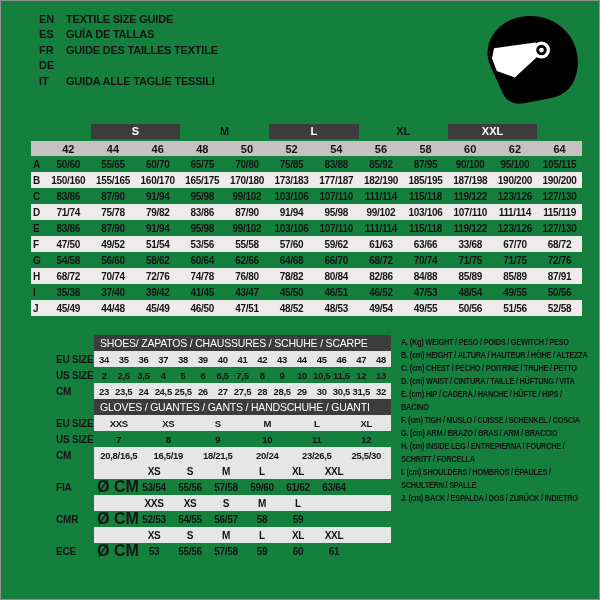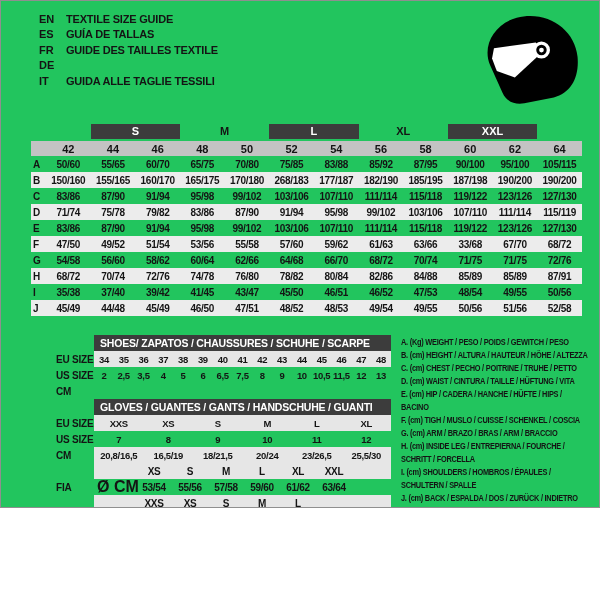--- a/index.html
+++ b/index.html
@@ -1,20 +1,20 @@
 <!DOCTYPE html>
 <html style="--bar: #3c3c3c; --bar-text: #ffffff; --gray: #c3c3c3; --alt: #ececec; --lowshade: #e6e6e6; --ink: #141414; --frame: #8f8f8f;"><head>
 <meta charset="utf-8">
 <style>
   :root{
     --bar:#3c3c3c; --bar-text:#ffffff; --gray:#c3c3c3; --alt:#ececec;
     --lowshade:#e6e6e6; --ink:#141414; --frame:#8f8f8f;
   }
   html,body{margin:0;padding:0;background:#fff;}
-  .page{position:relative;width:600px;height:508px;background:#22c55e;
+  .page{position:relative;width:600px;height:600px;background:#15803d;
     border:1px solid var(--frame);box-sizing:border-box;overflow:hidden;
     font-family:"Liberation Sans",sans-serif;color:var(--ink);}
   
   .lang-block{position:absolute;left:38px;top:10px;}
   .lrow{display:flex;height:15.5px;align-items:center;}
   .lcode{width:27px;font-weight:bold;font-size:11px;}
   .ltitle{font-weight:bold;font-size:11px;letter-spacing:-0.2px;white-space:nowrap;}
   
   .helmet-icon{position:absolute;left:477px;top:12px;width:106px;height:95px;}
   
@@ -29,21 +29,21 @@
   .main-table tr.alt td{background:var(--alt);}
   .main-table td.rlabel{text-align:left;padding-left:2px;font-size:10px;letter-spacing:0;}
   
   .lower{position:absolute;left:30px;top:334px;width:362px;}
   .sub{margin:0;}
   .sub + .sub{}
   .srow{display:flex;align-items:center;height:16px;}
   .slabel{width:63px;box-sizing:border-box;padding-left:25px;font-size:10px;font-weight:bold;
     letter-spacing:-0.2px;white-space:nowrap;}
   .sbar{width:297px;height:16px;line-height:16px;background:var(--bar);color:var(--bar-text);
-    font-weight:bold;font-size:10.5px;padding-left:6px;box-sizing:border-box;
+    font-weight:normal;font-size:10.5px;padding-left:6px;box-sizing:border-box;
     letter-spacing:-0.2px;white-space:nowrap;overflow:hidden;}
   .scells{width:297px;display:flex;height:16px;align-items:center;}
   .scells.shade{background:var(--lowshade);}
   .scell{flex:1;text-align:center;font-size:9.5px;font-weight:bold;letter-spacing:-0.3px;white-space:nowrap;}
   .hunit{width:42px;box-sizing:border-box;padding-left:3px;text-align:right;font-size:16px;
     font-weight:bold;white-space:nowrap;}
   .hcell{width:36px;text-align:center;font-size:10px;font-weight:bold;letter-spacing:-0.3px;white-space:nowrap;}
   .hfill{flex:1;}
   
   .legend{position:absolute;left:400px;top:335px;width:232px;
@@ -155,21 +155,21 @@
           <td>95/100</td>
           <td>105/115</td>
         </tr>
         <tr class="alt">
        <td class="rlabel">B</td>
           <td>150/160</td>
           <td>155/165</td>
           <td>160/170</td>
           <td>165/175</td>
           <td>170/180</td>
-          <td>268/183</td>
+          <td>173/183</td>
           <td>177/187</td>
           <td>182/190</td>
           <td>185/195</td>
           <td>187/198</td>
           <td>190/200</td>
           <td>190/200</td>
         </tr>
         <tr class="">
        <td class="rlabel">C</td>
           <td>83/86</td>
@@ -335,20 +335,37 @@
               <div class="scell">9</div>
               <div class="scell">10</div>
               <div class="scell">10,5</div>
               <div class="scell">11,5</div>
               <div class="scell">12</div>
               <div class="scell">13</div>
             </div>
           </div>
           <div class="srow">
        <div class="slabel">CM</div>
+       <div class="scells shade">
+              <div class="scell">23</div>
+              <div class="scell">23,5</div>
+              <div class="scell">24</div>
+              <div class="scell">24,5</div>
+              <div class="scell">25,5</div>
+              <div class="scell">26</div>
+              <div class="scell">27</div>
+              <div class="scell">27,5</div>
+              <div class="scell">28</div>
+              <div class="scell">28,5</div>
+              <div class="scell">29</div>
+              <div class="scell">30</div>
+              <div class="scell">30,5</div>
+              <div class="scell">31,5</div>
+              <div class="scell">32</div>
+            </div>
           </div>
         </div>
     </div>
     <div class="sub">
       <div class="srow">
         <div class="slabel"></div>
         <div class="sbar">GLOVES / GUANTES / GANTS / HANDSCHUHE / GUANTI</div>
       </div>
       <div id="gloves-rows">
           <div class="srow">

